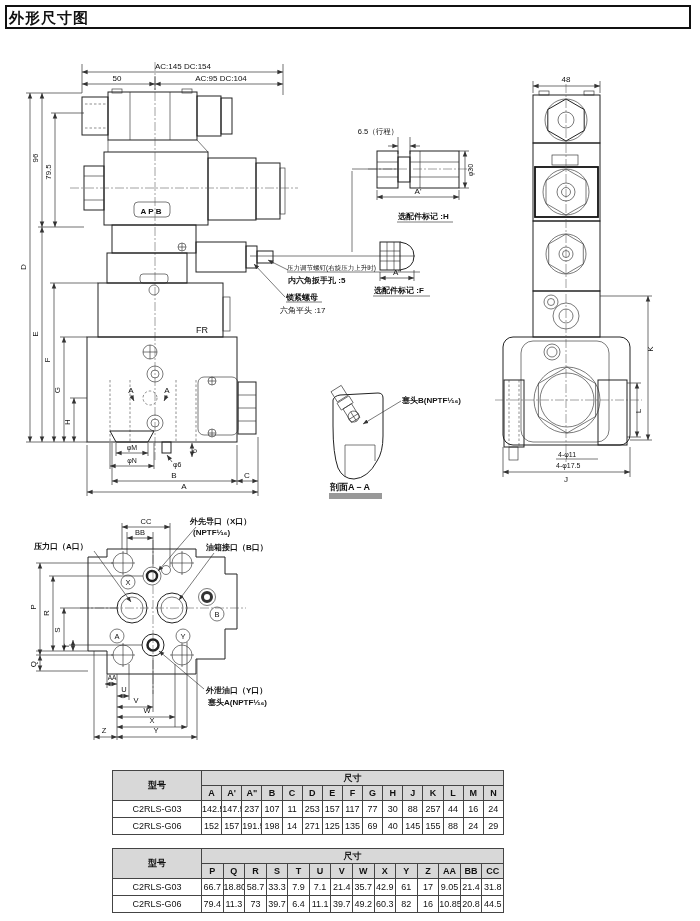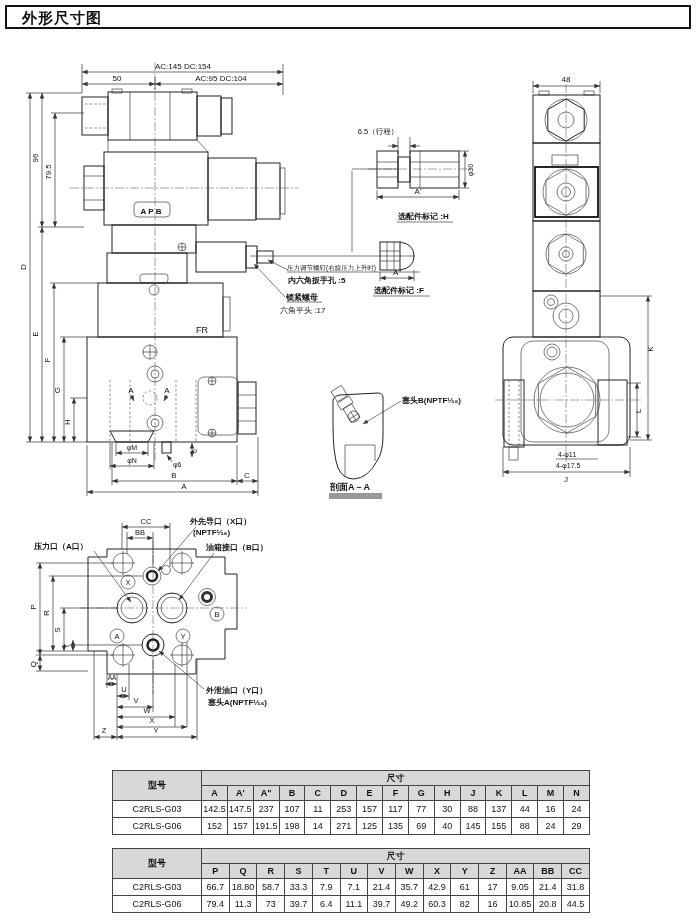--- a/index.html
+++ b/index.html
@@ -1,36 +1,36 @@
 <!DOCTYPE html>
 <html><head>
 <meta charset="utf-8">
 <style>
   html,body { margin:0; padding:0; background:#fff; }
   .page { position:relative; width:700px; height:921px; background:#ffffff;
           font-family:"Liberation Sans", sans-serif; overflow:hidden; }
   .title-box { position:absolute; left:5px; top:5px; width:686px; height:24px;
                border:2px solid #111; box-sizing:border-box; line-height:21px;
-               font-size:15px; font-weight:bold; padding-left:15px; color:#111;
+               font-size:15px; font-weight:bold; padding-left:2px; color:#111;
                letter-spacing:1px; }
   svg { position:absolute; left:0; top:0; }
   svg text { font-family:"Liberation Sans", sans-serif; fill:#111; }
   .t9  { font-size:9px; }
   .t8  { font-size:8px; }
   .t75 { font-size:7.5px; }
   .t7  { font-size:7px; }
   .t65 { font-size:6.5px; }
   .b   { font-weight:bold; }
   .out { stroke:#222; stroke-width:1; fill:none; }
   .out2{ stroke:#111; stroke-width:1.8; fill:none; }
   .tn  { stroke:#333; stroke-width:0.65; fill:none; }
   .dim { stroke:#333; stroke-width:0.7; fill:none; }
   .cl  { stroke:#555; stroke-width:0.55; fill:none; stroke-dasharray:9 2 2 2; }
   .dsh { stroke:#444; stroke-width:0.6; fill:none; stroke-dasharray:2.5 2; }
-  .dim-table { position:absolute; left:112px; width:478px; border-collapse:collapse;
+  .dim-table { position:absolute; left:112px; width:392px; border-collapse:collapse;
                table-layout:fixed; font-size:9px; color:#111; }
   .dim-table th, .dim-table td { border:1px solid #444; text-align:center;
                padding:0; height:14px; overflow:hidden; }
   .dim-table thead th { background:#d8d8d8; font-weight:bold; }
   .dim-table th:first-child, .dim-table td:first-child { width:88px; }
   .dim-table tbody td { height:16px; }
 </style>
 </head>
 <body>
 
@@ -399,21 +399,21 @@
           <td>147.5</td>
           <td>237</td>
           <td>107</td>
           <td>11</td>
           <td>253</td>
           <td>157</td>
           <td>117</td>
           <td>77</td>
           <td>30</td>
           <td>88</td>
-          <td>137</td>
+          <td>257</td>
           <td>44</td>
           <td>16</td>
           <td>24</td>
         </tr>
         <tr>
           <td>C2RLS-G06</td>
           <td>152</td>
           <td>157</td>
           <td>191.5</td>
           <td>198</td>

